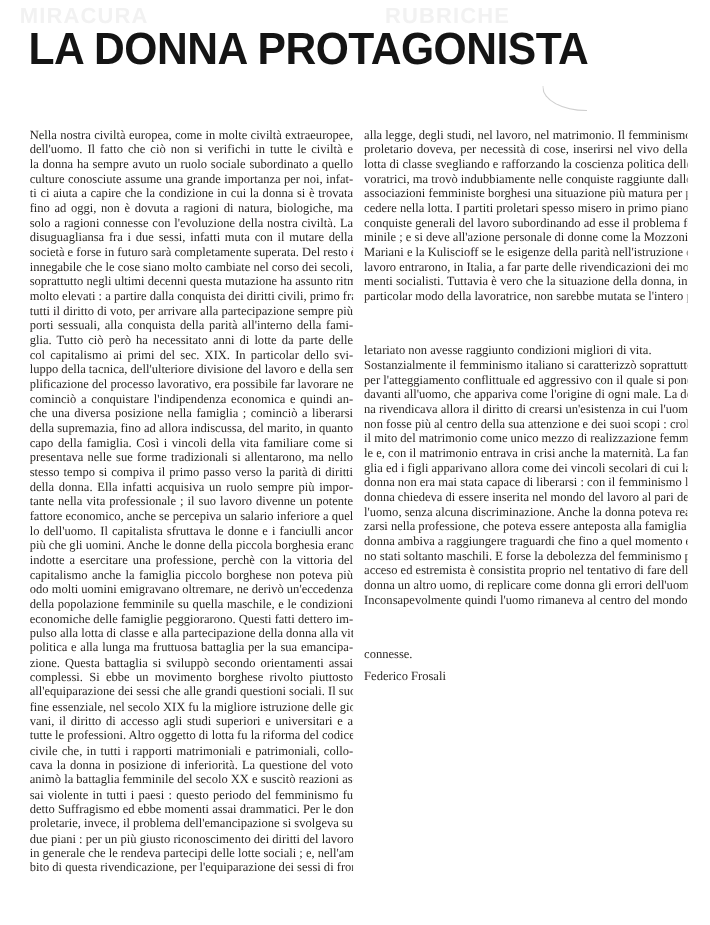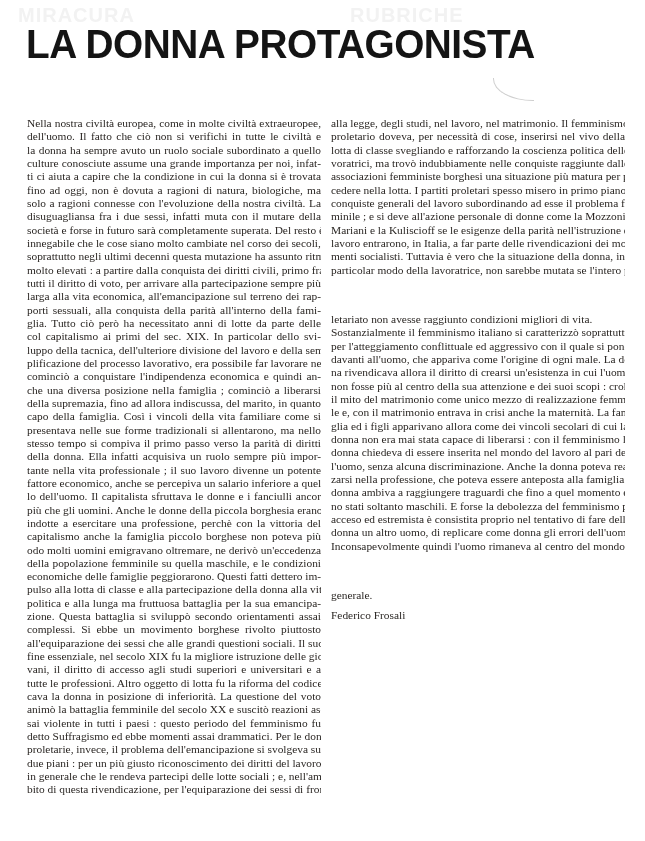--- a/index.html
+++ b/index.html
@@ -51,21 +51,20 @@
     <span class="line">culture conosciute assume una grande importanza per noi, infat-</span>
     <span class="line">ti ci aiuta a capire che la condizione in cui la donna si è trovata</span>
     <span class="line">fino ad oggi, non è dovuta a ragioni di natura, biologiche, ma</span>
     <span class="line">solo a ragioni connesse con l'evoluzione della nostra civiltà. La</span>
     <span class="line">disuguagliansa fra i due sessi, infatti muta con il mutare della</span>
     <span class="line">società e forse in futuro sarà completamente superata. Del resto è</span>
     <span class="line">innegabile che le cose siano molto cambiate nel corso dei secoli, e</span>
     <span class="line">soprattutto negli ultimi decenni questa mutazione ha assunto ritmi</span>
     <span class="line">molto elevati : a partire dalla conquista dei diritti civili, primo fra</span>
     <span class="line">tutti il diritto di voto, per arrivare alla partecipazione sempre più</span>
-    <span class="line">larga alla vita economica, all'emancipazione sul terreno dei rap-</span>
     <span class="line">porti sessuali, alla conquista della parità all'interno della fami-</span>
     <span class="line">glia. Tutto ciò però ha necessitato anni di lotte da parte delle</span>
     <span class="line">col capitalismo ai primi del sec. XIX. In particolar dello svi-</span>
     <span class="line">luppo della tacnica, dell'ulteriore divisione del lavoro e della sem-</span>
     <span class="line">plificazione del processo lavorativo, era possibile far lavorare nel-</span>
     <span class="line">cominciò a conquistare l'indipendenza economica e quindi an-</span>
     <span class="line">che una diversa posizione nella famiglia ; cominciò a liberarsi</span>
     <span class="line">della supremazia, fino ad allora indiscussa, del marito, in quanto</span>
     <span class="line">capo della famiglia. Così i vincoli della vita familiare come si</span>
     <span class="line">presentava nelle sue forme tradizionali si allentarono, ma nello</span>
@@ -81,20 +80,21 @@
     <span class="line">della popolazione femminile su quella maschile, e le condizioni</span>
     <span class="line">economiche delle famiglie peggiorarono. Questi fatti dettero im-</span>
     <span class="line">pulso alla lotta di classe e alla partecipazione della donna alla vita</span>
     <span class="line">politica e alla lunga ma fruttuosa battaglia per la sua emancipa-</span>
     <span class="line">zione. Questa battaglia si sviluppò secondo orientamenti assai</span>
     <span class="line">complessi. Si ebbe un movimento borghese rivolto piuttosto</span>
     <span class="line">all'equiparazione dei sessi che alle grandi questioni sociali. Il suo</span>
     <span class="line">fine essenziale, nel secolo XIX fu la migliore istruzione delle gio-</span>
     <span class="line">vani, il diritto di accesso agli studi superiori e universitari e a</span>
     <span class="line">tutte le professioni. Altro oggetto di lotta fu la riforma del codice</span>
+    <span class="line">civile che, in tutti i rapporti matrimoniali e patrimoniali, collo-</span>
     <span class="line">cava la donna in posizione di inferiorità. La questione del voto</span>
     <span class="line">animò la battaglia femminile del secolo XX e suscitò reazioni as-</span>
     <span class="line">sai violente in tutti i paesi : questo periodo del femminismo fu</span>
     <span class="line">detto Suffragismo ed ebbe momenti assai drammatici. Per le donna</span>
     <span class="line">proletarie, invece, il problema dell'emancipazione si svolgeva su</span>
     <span class="line">due piani : per un più giusto riconoscimento dei diritti del lavoro</span>
     <span class="line">in generale che le rendeva partecipi delle lotte sociali ; e, nell'am-</span>
     <span class="line">bito di questa rivendicazione, per l'equiparazione dei sessi di fronte</span>
   </div>
 <div class="col right" id="right-col">
@@ -124,16 +124,16 @@
       <span class="line">glia ed i figli apparivano allora come dei vincoli secolari di cui la</span>
       <span class="line">donna non era mai stata capace di liberarsi : con il femminismo la</span>
       <span class="line">donna chiedeva di essere inserita nel mondo del lavoro al pari del-</span>
       <span class="line">l'uomo, senza alcuna discriminazione. Anche la donna poteva realiz-</span>
       <span class="line">zarsi nella professione, che poteva essere anteposta alla famiglia : la</span>
       <span class="line">donna ambiva a raggiungere traguardi che fino a quel momento era-</span>
       <span class="line">no stati soltanto maschili. E forse la debolezza del femminismo più</span>
       <span class="line">acceso ed estremista è consistita proprio nel tentativo di fare della</span>
       <span class="line">donna un altro uomo, di replicare come donna gli errori dell'uomo.</span>
       <span class="line">Inconsapevolmente quindi l'uomo rimaneva al centro del mondo</span>
-      <span class="line last">generale.</span>
+      <span class="line last">connesse.</span>
     </div>
     <span class="signature">Federico Frosali</span>
   </div>
 
 </body></html>

